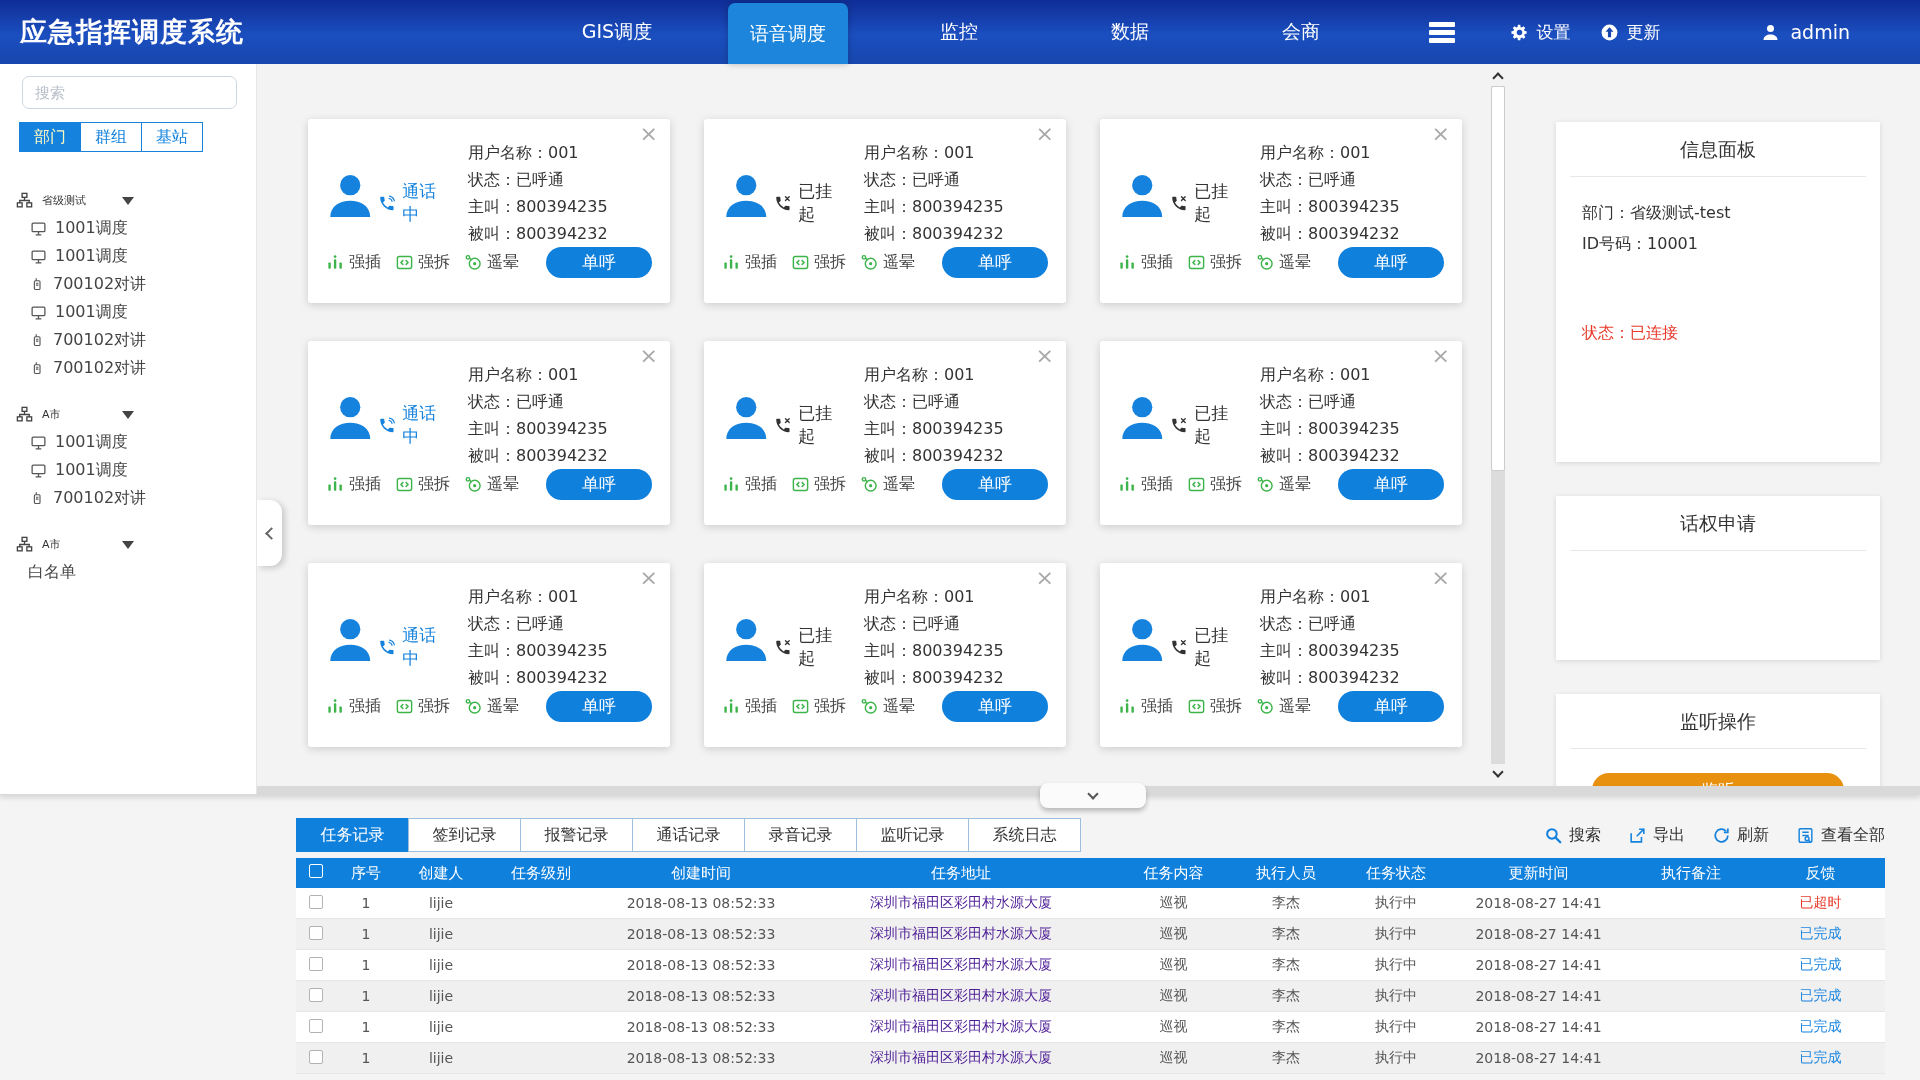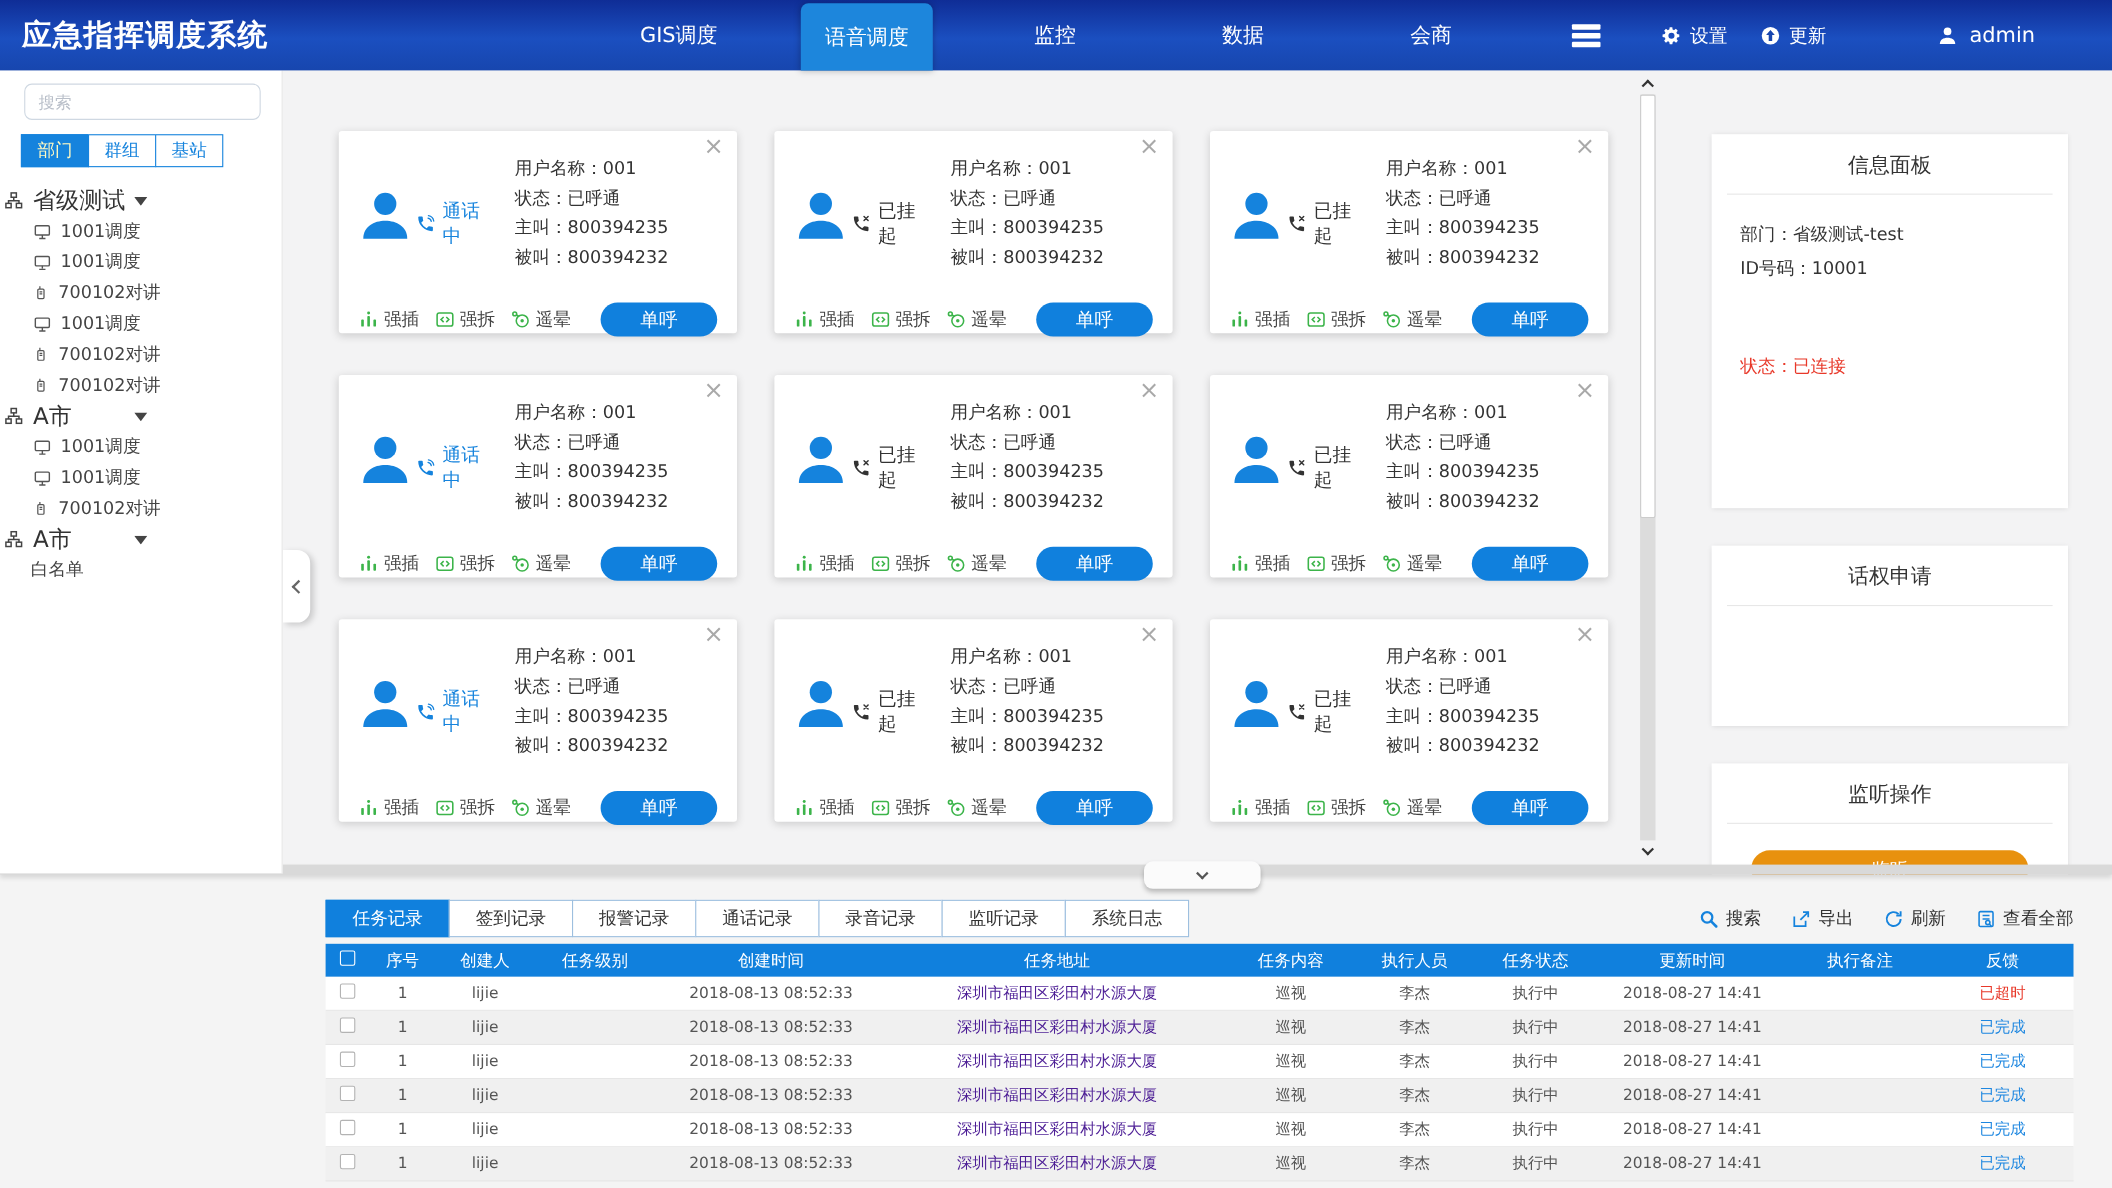--- a/index.html
+++ b/index.html
@@ -29,21 +29,21 @@
 .search-wrap{position:absolute;left:22px;top:12px;width:215px;height:33px;border:1px solid #cfd8e2;border-radius:7px;
  display:flex;align-items:center;padding:0 8px 0 12px;background:#fff}
 .search-wrap input{border:none;outline:none;flex:1;font-size:15px;color:#333;font-family:inherit;background:transparent}
 .search-wrap input::placeholder{color:#b9bfc9}
 .side-tabs{position:absolute;left:20px;top:58px;display:flex}
 .side-tab{min-width:62px;height:30px;border:1px solid #1583dd;margin-left:-1px;display:flex;align-items:center;
  justify-content:center;font-size:16px;color:#1583dd;background:#fff;cursor:pointer;padding:0 10px}
 .side-tab.active{background:#1583dd;color:#fef9c3}
 .tree{position:absolute;left:0;top:104px;right:0}
 .tree-item{position:relative;height:28px;display:flex;align-items:center;font-size:16px;color:#444;cursor:pointer}
-.tree-item.group{padding-left:3px;font-size:21px;color:#333;margin-top:0}
+.tree-item.group{padding-left:15px;font-size:11px;color:#333;margin-top:18px}
 .tree-item.dispatch,.tree-item.intercom{padding-left:30px}
 .tree-item.plain{padding-left:28px}
 .tree-item .ti{display:none;margin-right:8px}
 .tree-item.group .ti-group{display:inline-block}
 .tree-item.dispatch .ti-dispatch{display:inline-block}
 .tree-item.intercom .ti-intercom{display:inline-block}
 .tree-item .caret{display:none;position:absolute;left:122px;top:11px}
 .tree-item.group .caret{display:block}
 .side-flap{position:absolute;left:257px;top:500px;width:25px;height:66px;background:#fff;
  border-radius:0 12px 12px 0;box-shadow:3px 2px 6px rgba(0,0,0,.18);z-index:3;cursor:pointer;
@@ -59,21 +59,21 @@
 .card-main{display:flex}
 .card-left{width:128px;display:flex;flex-direction:row;align-items:center}
 .big-person{width:60px;height:60px;fill:#1583dd;margin-top:2px}
 .state{margin-top:14px;display:flex;align-items:center;gap:6px;font-size:17px}
 .state .ic{width:19px;height:19px;display:none}
 .user-card.talking .ic-talk{display:inline-block}
 .user-card.hung .ic-hang{display:inline-block}
 .user-card.talking .state-text{color:#1583dd}
 .user-card.hung .state-text{color:#333}
 .card-info{flex:1;padding-left:18px;font-size:16px;color:#333;line-height:27px;margin-top:-6px}
-.card-actions{display:flex;align-items:center;margin-top:28px;padding-left:4px}
+.card-actions{display:flex;align-items:center;margin-top:0;padding-left:4px}
 .act{display:flex;align-items:center;gap:4px;font-size:16px;color:#444;margin-right:14px;cursor:pointer}
 .act svg{width:19px;height:19px}
 .call-btn{margin-left:auto;width:106px;height:31px;border:none;border-radius:16px;background:#1080dd;color:#fff;
  font-size:17px;font-family:inherit;cursor:pointer}
 
 
 .v-scroll{position:absolute;left:1233px;top:4px;width:16px;height:714px}
 .v-arrow{position:absolute;left:0;width:16px;height:16px;display:flex;align-items:center;justify-content:center;cursor:pointer}
 .v-arrow.up{top:0}.v-arrow.down{bottom:0}
 .chev-up{width:8px;height:8px;border-left:2px solid #333;border-top:2px solid #333;transform:rotate(45deg);margin-top:4px}

